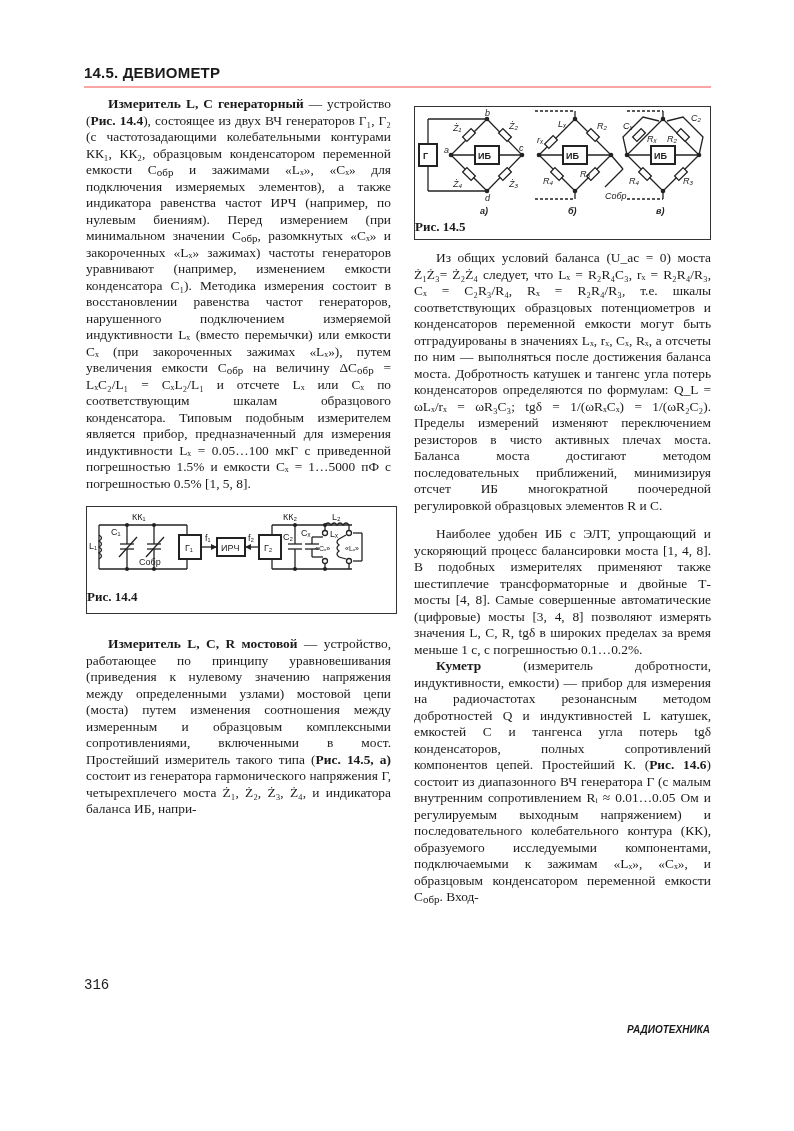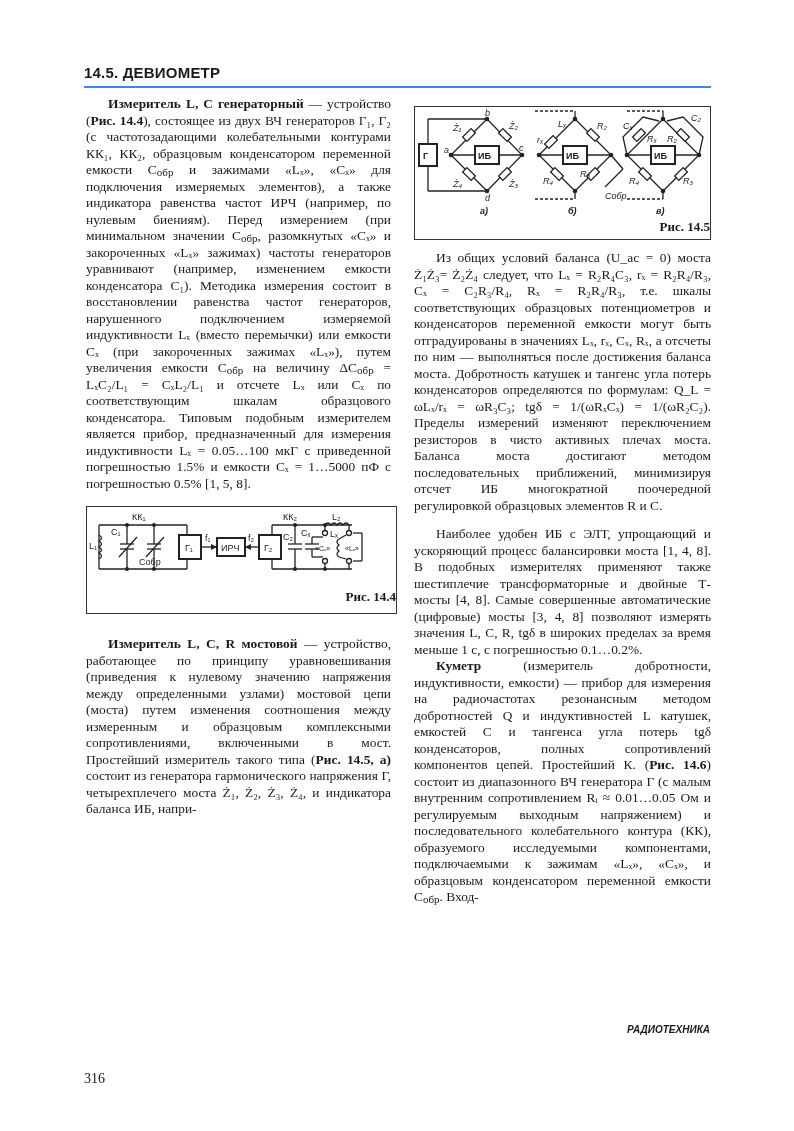--- a/index.html
+++ b/index.html
@@ -1,34 +1,34 @@
 <!DOCTYPE html>
 <html><head>
 <meta charset="utf-8">
 <style>
   html, body { margin: 0; padding: 0; background: #ffffff; }
   body { width: 794px; height: 1131px; position: relative; overflow: hidden;
          font-family: "Liberation Serif", serif; color: #1a1a1a; }
-  .header { position: absolute; left: 84px; top: 62px; width: 627px; height: 24px; border-bottom: 2px solid #3b82f6; }
+  .header { position: absolute; left: 84px; top: 62px; width: 627px; height: 24px; border-bottom: 2px solid #fca5a5; }
   .header-title { position: absolute; left: 0; top: 2px; font-family: "Liberation Sans", sans-serif;
                   font-size: 15px; font-weight: bold; letter-spacing: 0.2px; }
   .col { position: absolute; font-size: 13.4px; line-height: 16.5px; text-align: justify; hyphens: manual; }
   .col-left { left: 86px; top: 96px; width: 305px; }
   .col-right { left: 414px; top: 96px; width: 297px; }
   .p { margin: 0; text-indent: 0; }
   .p.indent { text-indent: 22px; }
   .p b { font-weight: bold; }
   sub { font-size: 11px; vertical-align: -2px; line-height: 0; }
   .figbox { border: 1px solid #333; position: relative; background: #fff; }
   .fig-14-4 { margin: 14px 0 0 0; width: 303px; height: 106px; padding-left: 6px; }
   .fig-14-5 { margin: 10px 0 10px 0; width: 295px; height: 132px; }
-  .fig-caption { position: absolute; left: 16px; right: 0; text-align: right; font-weight: bold; font-size: 13px; }
+  .fig-caption { position: absolute; left: 0; right: 0; text-align: left; font-weight: bold; font-size: 13px; }
   .fig-14-4 .fig-caption { bottom: 8px; }
   .fig-14-5 .fig-caption { bottom: 4px; }
-  .footer-page { position: absolute; left: 84px; top: 1071px; font-family: Liberation Serif, serif; font-size: 14px; }
+  .footer-page { position: absolute; left: 84px; top: 977px; font-family: Liberation Mono, monospace; font-size: 14px; }
   .footer-brand { position: absolute; right: 84px; top: 1024px; font-family: "Liberation Sans", sans-serif;
                   font-size: 10px; font-weight: bold; font-style: italic; }
   svg text { font-family: "Liberation Sans", sans-serif; }
   .spacer { height: 22px; }
 </style>
 </head>
 <body>
 
 <div class="header">
   <span class="header-title">14.5. ДЕВИОМЕТР</span>

